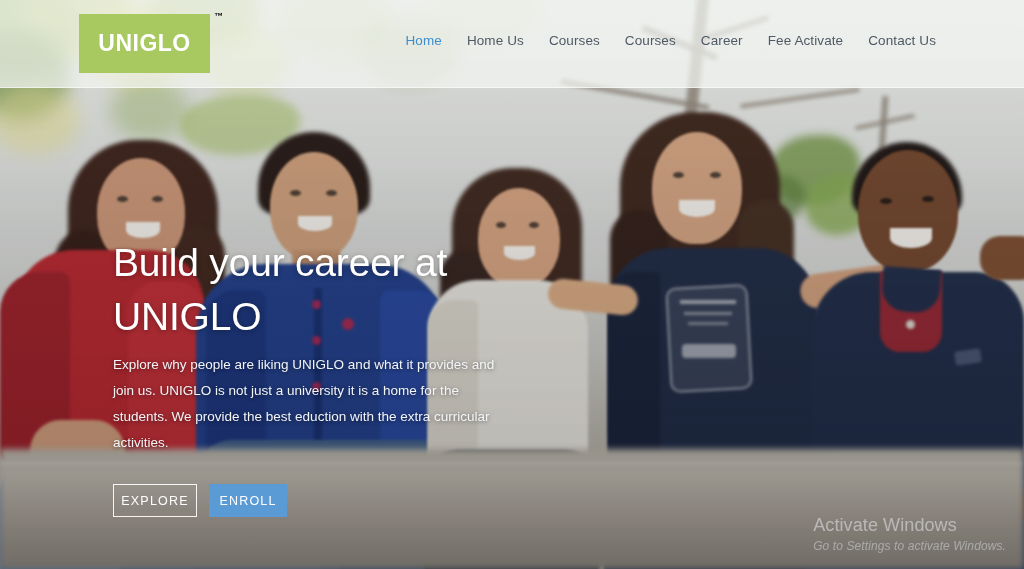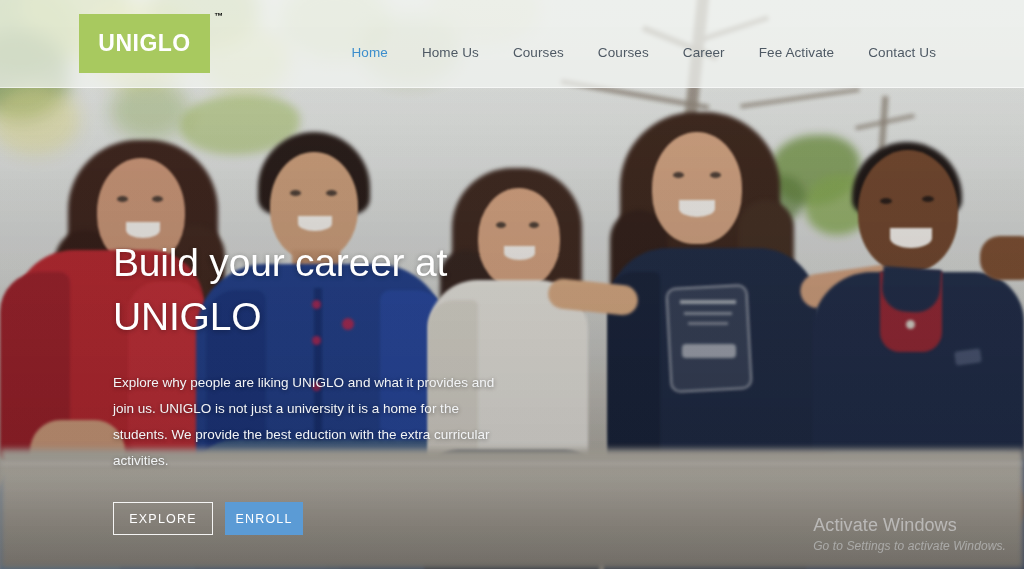--- a/index.html
+++ b/index.html
@@ -168,22 +168,21 @@
     font-weight: bold;
     letter-spacing: 0;
   }
 
   .main-nav {
     position: absolute;
     right: 88px;
     top: 33px;
     display: flex;
     align-items: flex-start;
-    gap: 34px;
-    margin-top: 12px;
+    gap: 25px;
   }
   .nav-link {
     color: #4e5964;
     font-size: 13.5px;
     text-decoration: none;
     white-space: nowrap;
     letter-spacing: .1px;
     cursor: pointer;
   }
   .nav-link.active { color: #3d8ecd; }
@@ -200,21 +199,21 @@
     color: #ffffff;
     font-size: 39px;
     font-weight: 300;
     line-height: 54px;
     letter-spacing: -.2px;
     text-shadow: 0 1px 5px rgba(0,0,0,.30);
   }
   .hero-title .line { display: block; }
 
   .hero-para {
-    margin-top: 26px;
+    margin-top: 8px;
     color: #f2f4f6;
     font-size: 13.5px;
     line-height: 26px;
     text-shadow: 0 1px 4px rgba(0,0,0,.45);
     max-width: 400px;
   }
 
   .hero-buttons {
     margin-top: 28px;
     display: flex;
@@ -225,21 +224,21 @@
     font-size: 12.5px;
     letter-spacing: 1.2px;
     cursor: pointer;
     display: inline-flex;
     align-items: center;
     justify-content: center;
     height: 33px;
     text-decoration: none;
   }
   .btn-outline {
-    width: 100px;
+    width: 84px;
     color: #ffffff;
     background: transparent;
     border: 1px solid rgba(255,255,255,.92);
     text-align: right;
   }
   .btn-filled {
     width: 78px;
     color: #ffffff;
     background: #5b9bd5;
     border: 1px solid #5b9bd5;

